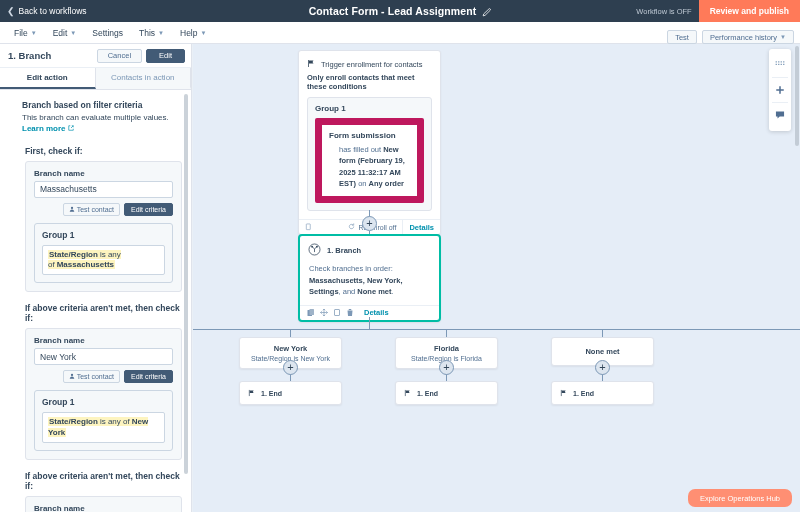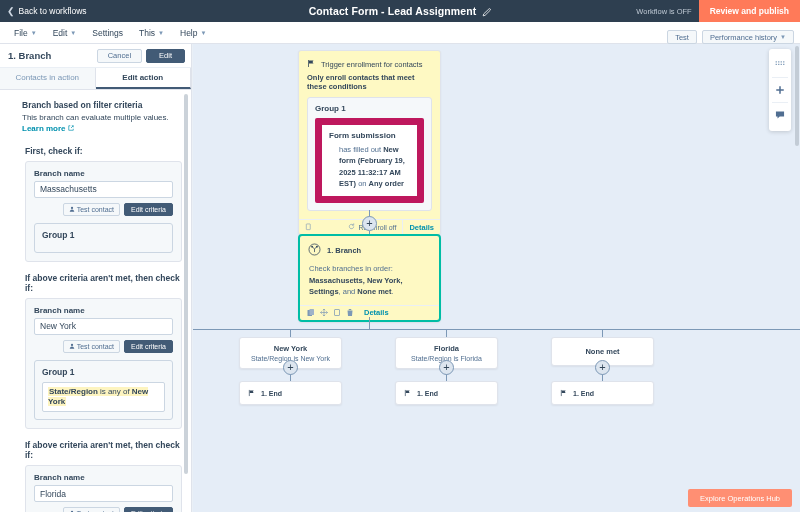--- a/index.html
+++ b/index.html
@@ -150,21 +150,21 @@
     position: absolute; top: 44px; left: 193px; right: 0; bottom: 0;
     background: #e5edf7; overflow: hidden;
   }
   .canvas-scroll-v {
     position: absolute; right: 1px; top: 2px; width: 4px; height: 100px;
     background: #c3ccd6; border-radius: 2px; cursor: pointer;
   }
 
   
   .node {
-    position: absolute; background: #fef9c3; border: 1px solid #dfe3eb;
+    position: absolute; background: #ffffff; border: 1px solid #dfe3eb;
     border-radius: 3px; box-shadow: 0 1px 2px rgba(0,0,0,.06);
   }
   .trigger-node { left: 105px; top: 6px; width: 143px; }
   .trigger-head {
     display: flex; align-items: center; gap: 6px;
     padding: 7px 8px 3px 8px;
   }
   .trigger-head-text { font-size: 7.5px; color: #33475b; }
   .trigger-sub { font-size: 7.5px; font-weight: 700; color: #33475b; padding: 0 16px 6px 8px; }
   .trigger-group {
@@ -242,21 +242,21 @@
     padding: 4px 0;
   }
   .rt-btn {
     width: 22px; height: 24px; display: flex; align-items: center;
     justify-content: center; cursor: pointer;
   }
   .rt-sep { width: 16px; height: 1px; background: #eaeff5; }
 
   .explore-btn {
     position: absolute; right: 8px; bottom: 5px;
-    background: #ff8f73; color: #fff; border: none; border-radius: 2px;
+    background: #ff8f73; color: #fff; border: none; border-radius: 7px;
     font-size: 7.5px; height: 18px; padding: 0 12px; cursor: pointer;
     font-family: "Liberation Sans", sans-serif;
   }
 </style>
 </head>
 <body>
 
 <div id="app">
 
   <div class="topbar">
@@ -311,25 +311,25 @@
   </div>
 
   <div class="sidebar">
     <div class="sb-header">
       <span class="sb-title">1. Branch</span>
       <button class="btn-cancel">Cancel</button>
       <button class="btn-save">Edit</button>
     </div>
 
     <div class="sb-tabs">
+      <div class="sb-tab active">
+        <span>Edit action</span>
+      </div>
       <div class="sb-tab">
         <span>Contacts in action</span>
-      </div>
-      <div class="sb-tab active">
-        <span>Edit action</span>
       </div>
     </div>
 
     <div class="sb-body">
       <div class="sb-section-title">Branch based on filter criteria</div>
       <div class="sb-sub">
         <span>This branch can evaluate multiple values.</span>
         <span class="link">
           <span>Learn more</span>
           <span class="ext-icon">
@@ -352,20 +352,23 @@
                   <circle cx="8" cy="5" r="3" fill="#506e91"></circle>
                   <path d="M2 15c0-3.3 2.7-6 6-6s6 2.7 6 6z" fill="#506e91"></path>
                 </svg>
             </span>
             <span>Test contact</span>
           </div>
           <div class="btn-edit-criteria">Edit criteria</div>
         </div>
         <div class="group-box">
           <div class="group-title">Group 1</div>
+          <div class="filter-pill">
+            <span class="hl">State/Region</span><span class="hl-soft">is any of</span><span class="hl">Massachusetts</span>
+          </div>
         </div>
       </div>
 
       <div class="sb-step-label">If above criteria aren't met, then check if:</div>
       <div class="branch-card">
         <div class="field-label">Branch name</div>
         <input class="text-input" type="text" value="New York" style="">
         <div class="btn-row">
           <div class="btn-test">
             <span>

